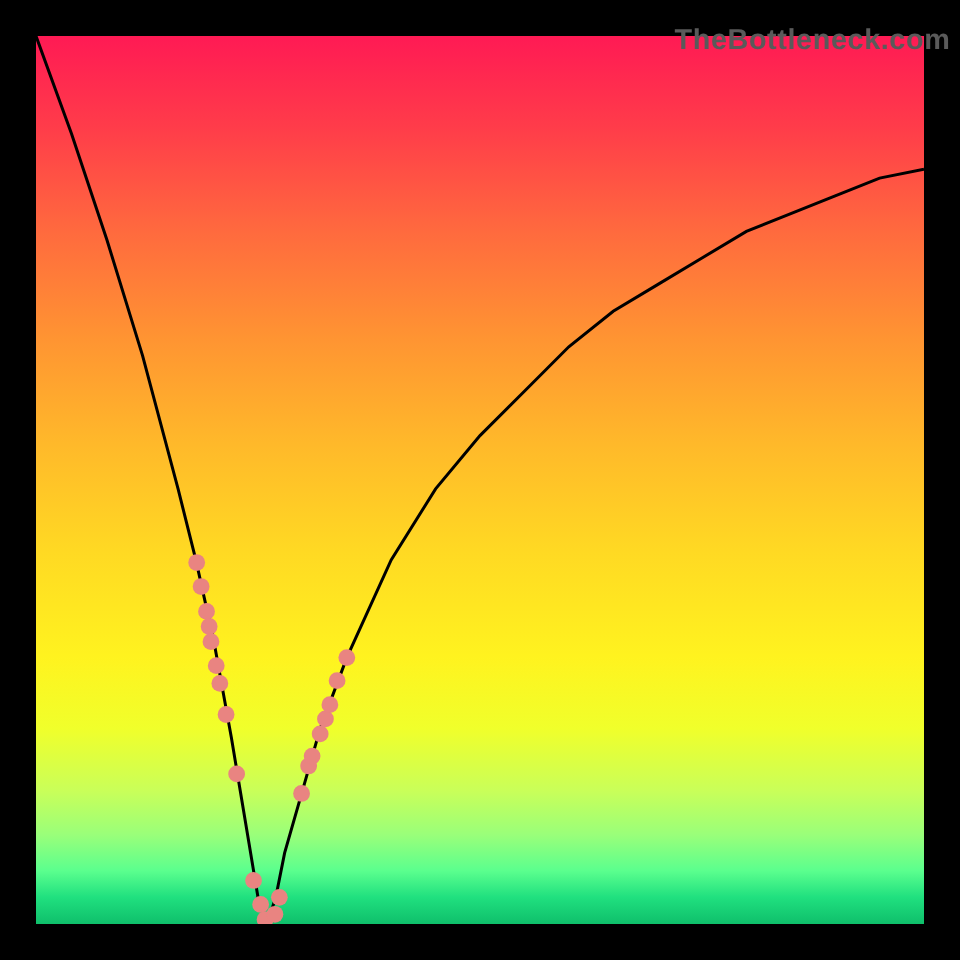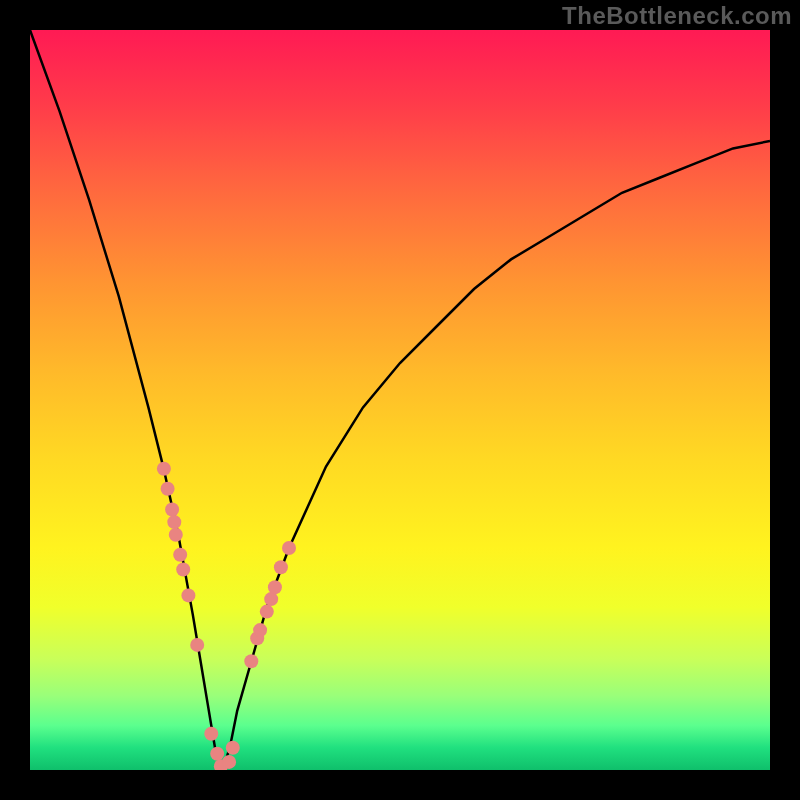--- a/index.html
+++ b/index.html
@@ -12,21 +12,21 @@
     font-family: Arial, Helvetica, sans-serif;
   }
   .outer {
     width: 800px;
     height: 800px;
     background: #000;
     position: relative;
   }
   .watermark {
     position: absolute;
-    top: 2px;
+    top: 20px;
     right: 8px;
     color: #5a5a5a;
     font-size: 24px;
     font-weight: bold;
     letter-spacing: 0.5px;
     z-index: 5;
   }
   .plot {
     position: absolute;
     left: 30px;

